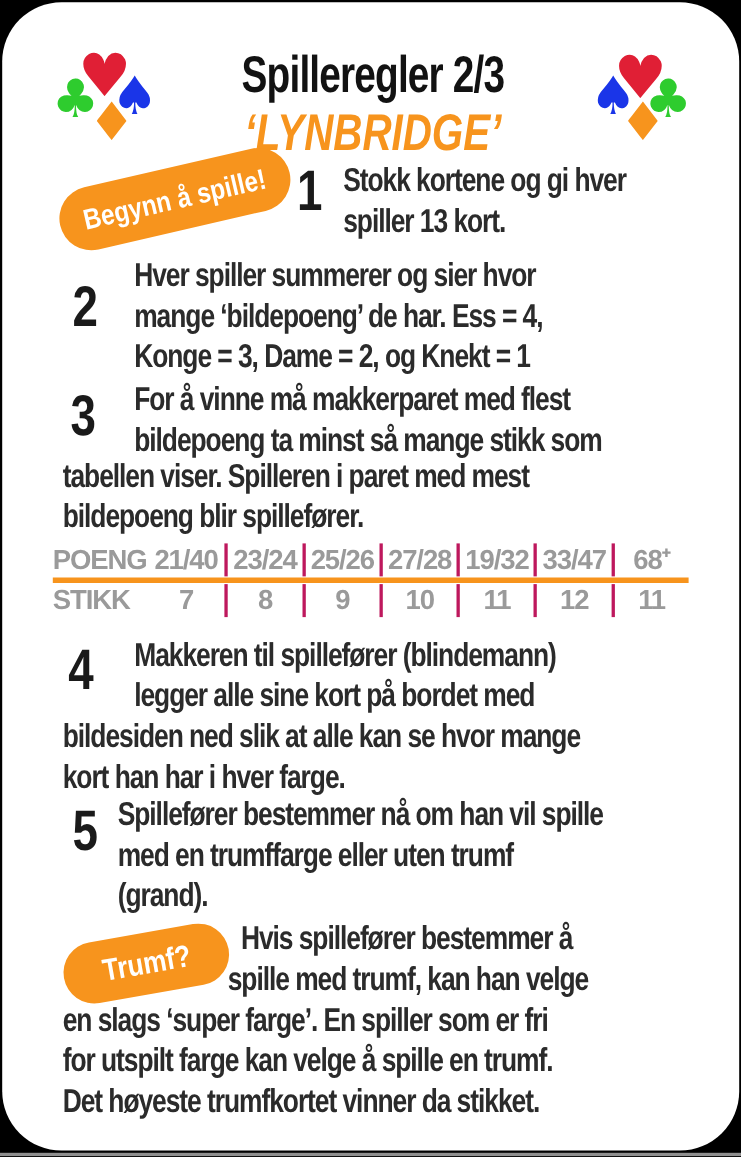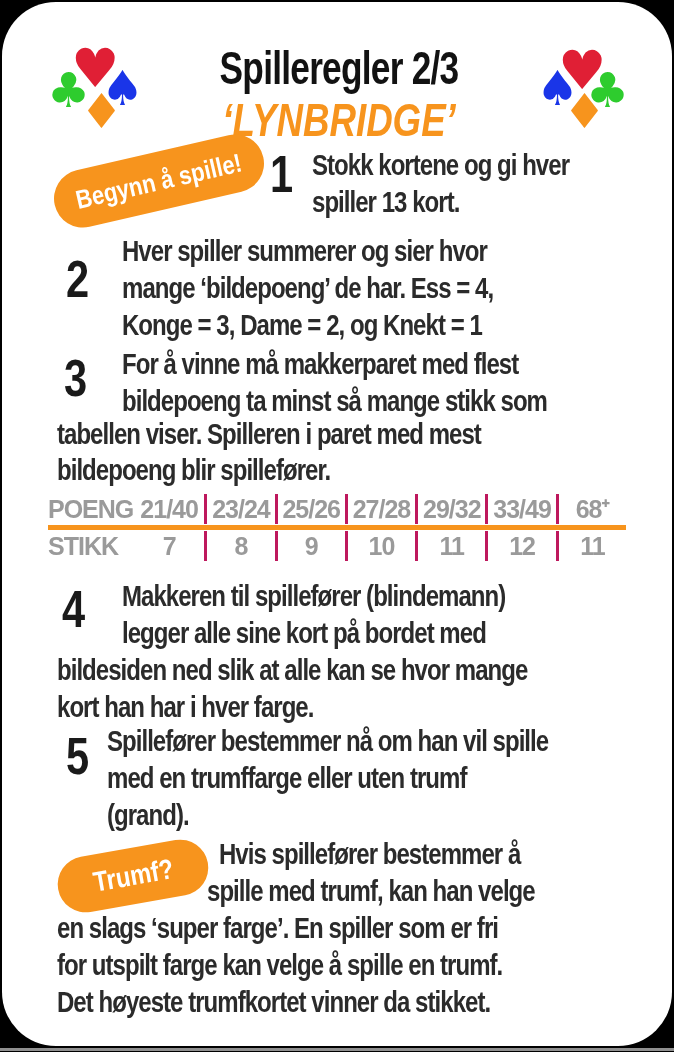--- a/index.html
+++ b/index.html
@@ -96,22 +96,22 @@
     <div class="ln s3b">bildepoeng ta minst så mange stikk som</div>
     <div class="ln s3c">tabellen viser. Spilleren i paret med mest</div>
     <div class="ln s3d">bildepoeng blir spillefører.</div>
 
     <div class="ptable">
       <div class="lbl">POENG</div>
       <div>21/40</div>
       <div class="tc">23/24</div>
       <div class="tc">25/26</div>
       <div class="tc">27/28</div>
-      <div class="tc">29/32</div>
-      <div class="tc">33/49</div>
+      <div class="tc">19/32</div>
+      <div class="tc">33/47</div>
       <div class="tc">68⁺</div>
       <div class="trule"></div>
       <div class="lbl">STIKK</div>
       <div>7</div>
       <div class="tc">8</div>
       <div class="tc">9</div>
       <div class="tc">10</div>
       <div class="tc">11</div>
       <div class="tc">12</div>
       <div class="tc">11</div>

